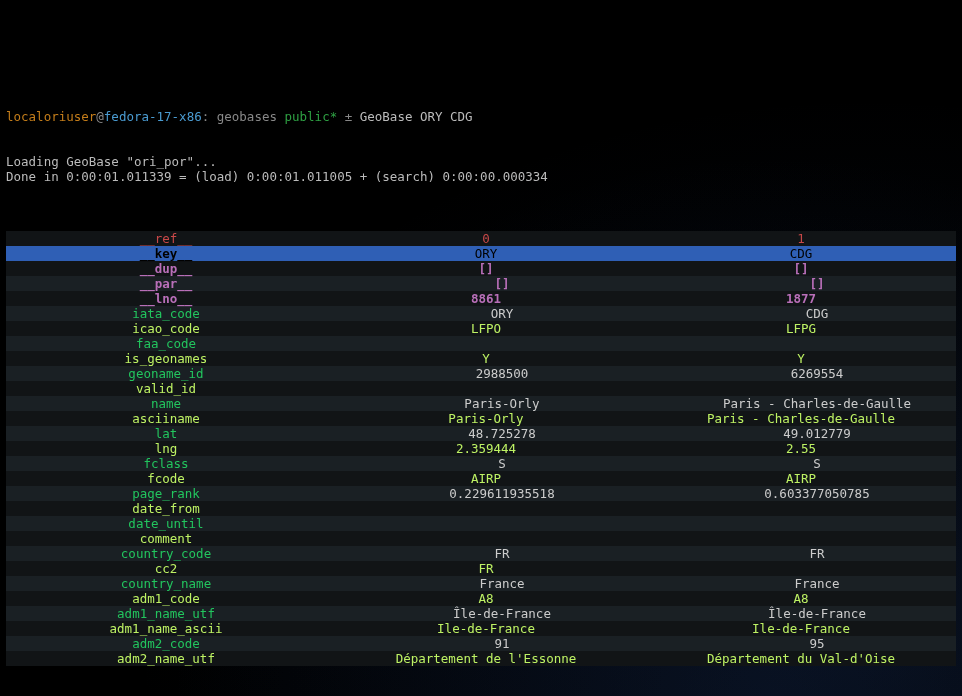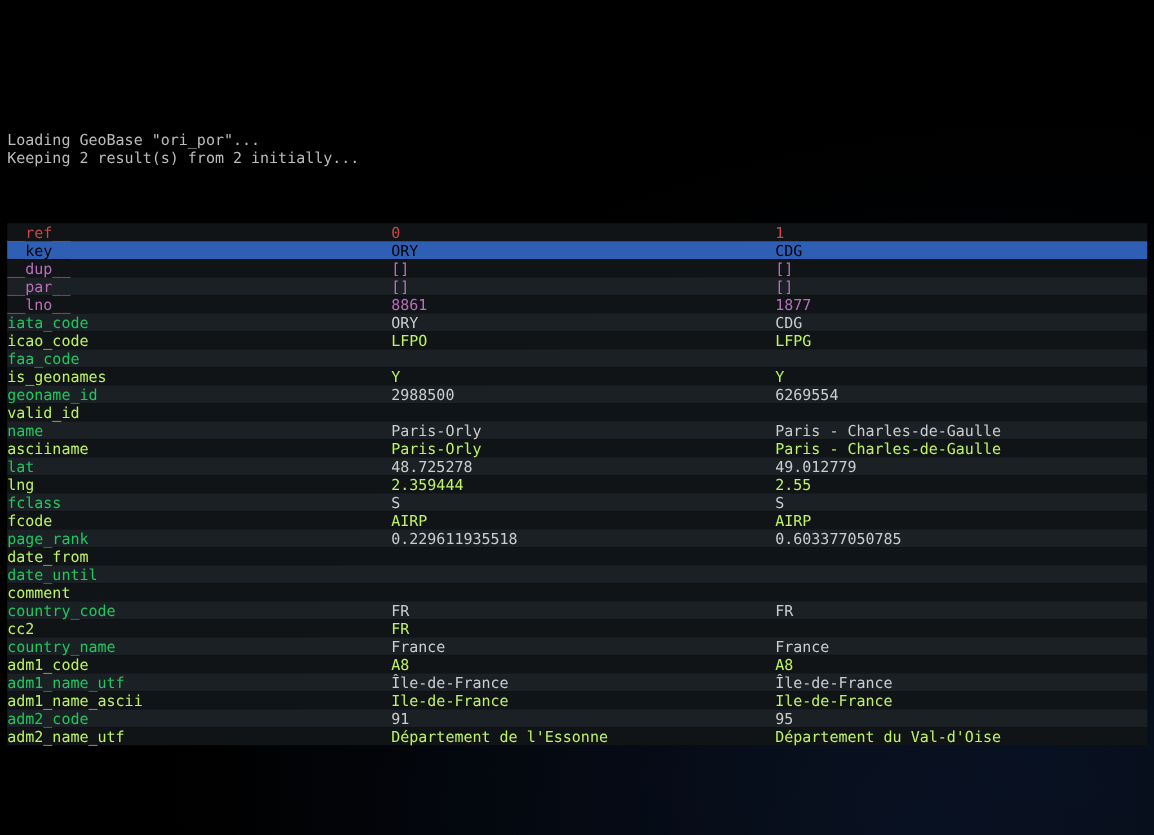--- a/index.html
+++ b/index.html
@@ -25,39 +25,40 @@
       z-index: 0;
     }
     .term { position: relative; z-index: 1; padding: 4px 6px; }
     .prompt-user { color: #c47d1a; }
     .prompt-at { color: #888; }
     .prompt-host { color: #4a9bd1; }
     .prompt-path { color: #888; }
     .prompt-branch { color: #2ea043; }
     .prompt-cmd { color: #bbb; }
     .out { color: #bbb; }
-    .table { margin-top: 2px; }
+    .table { margin-top: 2px; text-align: center; }
     .row { display: flex; width: 950px; }
     .c0 { width: 320px; padding-left: 0; }
     .c1 { width: 320px; }
     .c2 { flex: 1; }
     .r-norm { background: #111416; }
-    .r-alt  { background: #1a2024; }
+    .r-alt  { background: #1a2024; gap: 16px; }
     .r-hl   { background: #2f5fb5; color: #000; }
-    .r-hl .fld { color: #000; }
+    .r-hl .fld { color: #000; font-weight: bold; }
     .fld { color: #22c55e; }
     .red { color: #c84848; }
-    .mag { color: #b96fb9; }
+    .mag { color: #b96fb9; font-weight: bold; }
     .cyan { color: #bef264; }
   </style>
 </head>
 <body>
 <div class="bg-rays"></div>
 
 
 
 <div class="term">
-  <div id="outlines"><div class="out">Loading GeoBase "ori_por"...</div><div class="out">Keeping 2 result(s) from 2 initially...</div><div class="out">&nbsp;</div></div>
+  <div><span class="prompt-user">localoriuser</span><span class="prompt-at">@</span><span class="prompt-host">fedora-17-x86</span><span class="prompt-path">: </span><span class="prompt-path">geobases</span> <span class="prompt-branch">public*</span><span class="prompt-path"> ± </span><span class="prompt-cmd">GeoBase ORY CDG</span></div>
+  <div id="outlines"><div class="out">Loading GeoBase "ori_por"...</div><div class="out">Done in 0:00:01.011339 = (load) 0:00:01.011005 + (search) 0:00:00.000334</div><div class="out">&nbsp;</div></div>
   <div class="table" id="tablebody"><div class="row r-norm"><div class="c0 fld red">__ref__</div><div class="c1 red">0</div><div class="c2 red">1</div></div><div class="row r-hl"><div class="c0 fld ">__key__</div><div class="c1 ">ORY</div><div class="c2 ">CDG</div></div><div class="row r-norm"><div class="c0 fld mag">__dup__</div><div class="c1 mag">[]</div><div class="c2 mag">[]</div></div><div class="row r-alt"><div class="c0 fld mag">__par__</div><div class="c1 mag">[]</div><div class="c2 mag">[]</div></div><div class="row r-norm"><div class="c0 fld mag">__lno__</div><div class="c1 mag">8861</div><div class="c2 mag">1877</div></div><div class="row r-alt"><div class="c0 fld ">iata_code</div><div class="c1 ">ORY</div><div class="c2 ">CDG</div></div><div class="row r-norm"><div class="c0 fld cyan">icao_code</div><div class="c1 cyan">LFPO</div><div class="c2 cyan">LFPG</div></div><div class="row r-alt"><div class="c0 fld ">faa_code</div><div class="c1 "></div><div class="c2 "></div></div><div class="row r-norm"><div class="c0 fld cyan">is_geonames</div><div class="c1 cyan">Y</div><div class="c2 cyan">Y</div></div><div class="row r-alt"><div class="c0 fld ">geoname_id</div><div class="c1 ">2988500</div><div class="c2 ">6269554</div></div><div class="row r-norm"><div class="c0 fld cyan">valid_id</div><div class="c1 "></div><div class="c2 "></div></div><div class="row r-alt"><div class="c0 fld ">name</div><div class="c1 ">Paris-Orly</div><div class="c2 ">Paris - Charles-de-Gaulle</div></div><div class="row r-norm"><div class="c0 fld cyan">asciiname</div><div class="c1 cyan">Paris-Orly</div><div class="c2 cyan">Paris - Charles-de-Gaulle</div></div><div class="row r-alt"><div class="c0 fld ">lat</div><div class="c1 ">48.725278</div><div class="c2 ">49.012779</div></div><div class="row r-norm"><div class="c0 fld cyan">lng</div><div class="c1 cyan">2.359444</div><div class="c2 cyan">2.55</div></div><div class="row r-alt"><div class="c0 fld ">fclass</div><div class="c1 ">S</div><div class="c2 ">S</div></div><div class="row r-norm"><div class="c0 fld cyan">fcode</div><div class="c1 cyan">AIRP</div><div class="c2 cyan">AIRP</div></div><div class="row r-alt"><div class="c0 fld ">page_rank</div><div class="c1 ">0.229611935518</div><div class="c2 ">0.603377050785</div></div><div class="row r-norm"><div class="c0 fld cyan">date_from</div><div class="c1 "></div><div class="c2 "></div></div><div class="row r-alt"><div class="c0 fld ">date_until</div><div class="c1 "></div><div class="c2 "></div></div><div class="row r-norm"><div class="c0 fld cyan">comment</div><div class="c1 "></div><div class="c2 "></div></div><div class="row r-alt"><div class="c0 fld ">country_code</div><div class="c1 ">FR</div><div class="c2 ">FR</div></div><div class="row r-norm"><div class="c0 fld cyan">cc2</div><div class="c1 cyan">FR</div><div class="c2 "></div></div><div class="row r-alt"><div class="c0 fld ">country_name</div><div class="c1 ">France</div><div class="c2 ">France</div></div><div class="row r-norm"><div class="c0 fld cyan">adm1_code</div><div class="c1 cyan">A8</div><div class="c2 cyan">A8</div></div><div class="row r-alt"><div class="c0 fld ">adm1_name_utf</div><div class="c1 ">Île-de-France</div><div class="c2 ">Île-de-France</div></div><div class="row r-norm"><div class="c0 fld cyan">adm1_name_ascii</div><div class="c1 cyan">Ile-de-France</div><div class="c2 cyan">Ile-de-France</div></div><div class="row r-alt"><div class="c0 fld ">adm2_code</div><div class="c1 ">91</div><div class="c2 ">95</div></div><div class="row r-norm"><div class="c0 fld cyan">adm2_name_utf</div><div class="c1 cyan">Département de l'Essonne</div><div class="c2 cyan">Département du Val-d'Oise</div></div></div>
 </div>
 
 
 
 
 </body></html>

